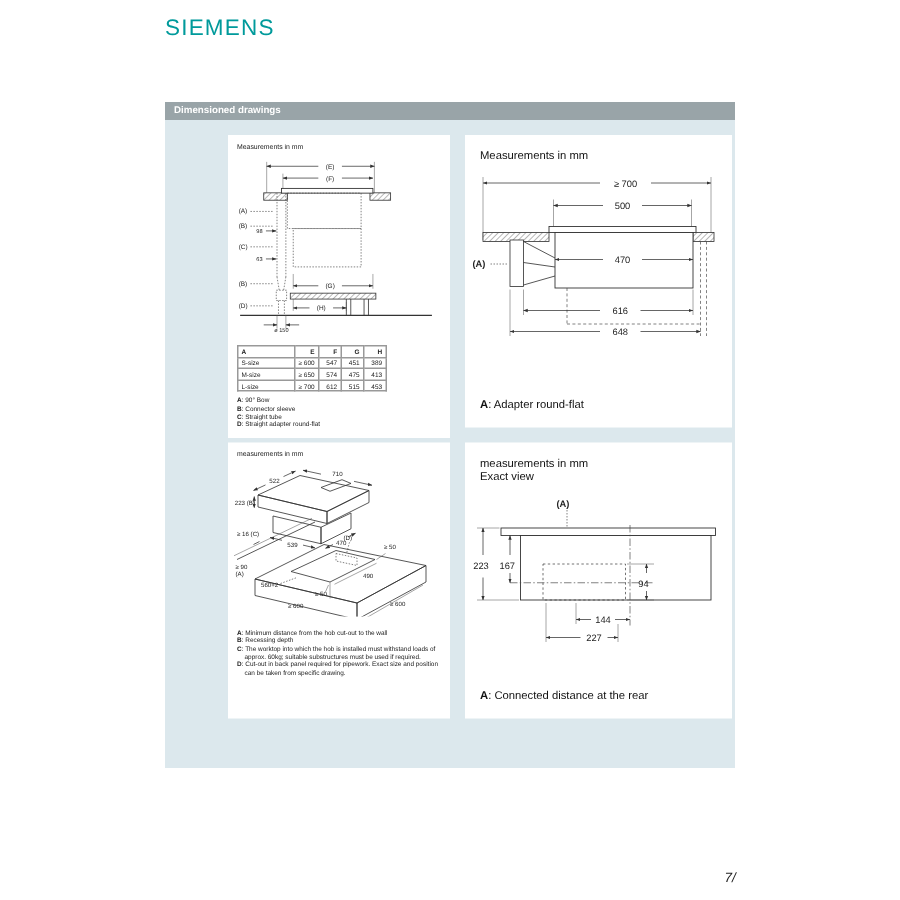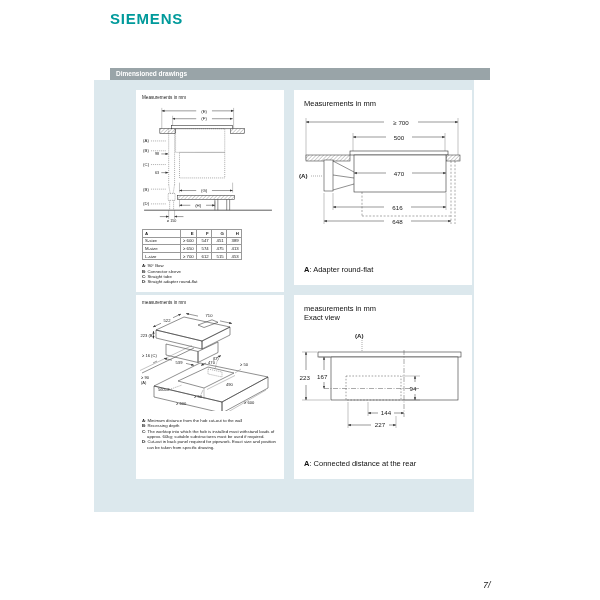--- a/index.html
+++ b/index.html
@@ -1,20 +1,20 @@
 <!DOCTYPE html>
 <html><head>
 <meta charset="utf-8">
 <style>
   *{margin:0;padding:0;box-sizing:border-box}
   html,body{width:600px;height:600px;background:#fff;font-family:"Liberation Sans",sans-serif;position:relative;overflow:hidden}
-  .logo{position:absolute;left:110px;top:10px;color:#009a9b;font-weight:bold;font-size:15px;letter-spacing:.8px}
+  .logo{position:absolute;left:110px;top:10px;color:#009a9b;font-weight:normal;font-size:15px;letter-spacing:.8px}
   .bar{position:absolute;left:110px;top:68px;width:380px;height:12px;background:#99a4a8;color:#fff;
        font-size:6.5px;font-weight:bold;line-height:12px;padding-left:6px}
-  .blue{position:absolute;left:94px;top:80px;width:380px;height:432px;background:#dce8ed}
+  .blue{position:absolute;left:110px;top:80px;width:380px;height:432px;background:#dce8ed}
   .panel{position:absolute;background:#fff}
   .p1{left:42px;top:10px;width:148px;height:202px;padding:4px}
   .p2{left:200px;top:10px;width:178px;height:195px}
   .p3{left:42px;top:215px;width:148px;height:184px;padding:4px}
   .p4{left:200px;top:215px;width:178px;height:184px}
   .ptitle-s{font-size:4.6px;color:#222;margin:1px 0 2px 2px}
   .ptitle{font-size:7.5px;color:#111;margin:9px 0 0 10px;line-height:1.25}
   .cap{position:absolute;left:10px;bottom:11px;font-size:7.5px;color:#111}
   .footer{position:absolute;left:483px;top:580px;font-size:9px;font-style:italic;color:#222}
   

